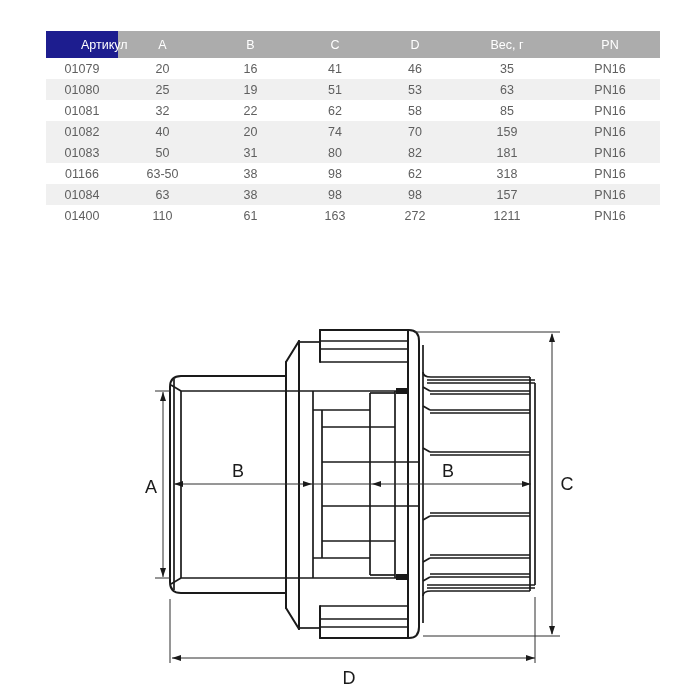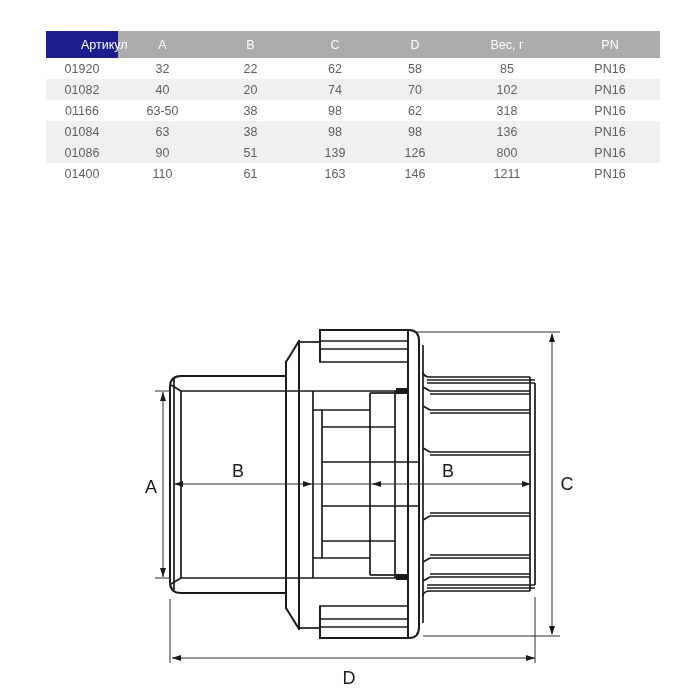--- a/index.html
+++ b/index.html
@@ -46,70 +46,88 @@
         <th>A</th>
         <th>B</th>
         <th>C</th>
         <th>D</th>
         <th>Вес, г</th>
         <th>PN</th>
       </tr>
     </thead>
   <tbody>
       <tr>
-        <td>01920</td>
+        <td>01079</td>
+        <td>20</td>
+        <td>16</td>
+        <td>41</td>
+        <td>46</td>
+        <td>35</td>
+        <td>PN16</td>
+      </tr>
+      <tr class="stripe">
+        <td>01080</td>
+        <td>25</td>
+        <td>19</td>
+        <td>51</td>
+        <td>53</td>
+        <td>63</td>
+        <td>PN16</td>
+      </tr>
+      <tr>
+        <td>01081</td>
         <td>32</td>
         <td>22</td>
         <td>62</td>
         <td>58</td>
         <td>85</td>
         <td>PN16</td>
       </tr>
       <tr class="stripe">
         <td>01082</td>
         <td>40</td>
         <td>20</td>
         <td>74</td>
         <td>70</td>
-        <td>102</td>
+        <td>159</td>
+        <td>PN16</td>
+      </tr>
+      <tr class="stripe">
+        <td>01083</td>
+        <td>50</td>
+        <td>31</td>
+        <td>80</td>
+        <td>82</td>
+        <td>181</td>
         <td>PN16</td>
       </tr>
       <tr>
         <td>01166</td>
         <td>63-50</td>
         <td>38</td>
         <td>98</td>
         <td>62</td>
         <td>318</td>
         <td>PN16</td>
       </tr>
       <tr class="stripe">
         <td>01084</td>
         <td>63</td>
         <td>38</td>
         <td>98</td>
         <td>98</td>
-        <td>136</td>
-        <td>PN16</td>
-      </tr>
-      <tr class="stripe">
-        <td>01086</td>
-        <td>90</td>
-        <td>51</td>
-        <td>139</td>
-        <td>126</td>
-        <td>800</td>
+        <td>157</td>
         <td>PN16</td>
       </tr>
       <tr>
         <td>01400</td>
         <td>110</td>
         <td>61</td>
         <td>163</td>
-        <td>146</td>
+        <td>272</td>
         <td>1211</td>
         <td>PN16</td>
       </tr>
     </tbody>
 </table>
 
 <svg class="drawing" viewBox="0 0 700 400">
 
   <g>
     <path class="outline" d="M 286,76 H 181 Q 170,76 170,87 V 282 Q 170,293 181,293 H 286"></path>

